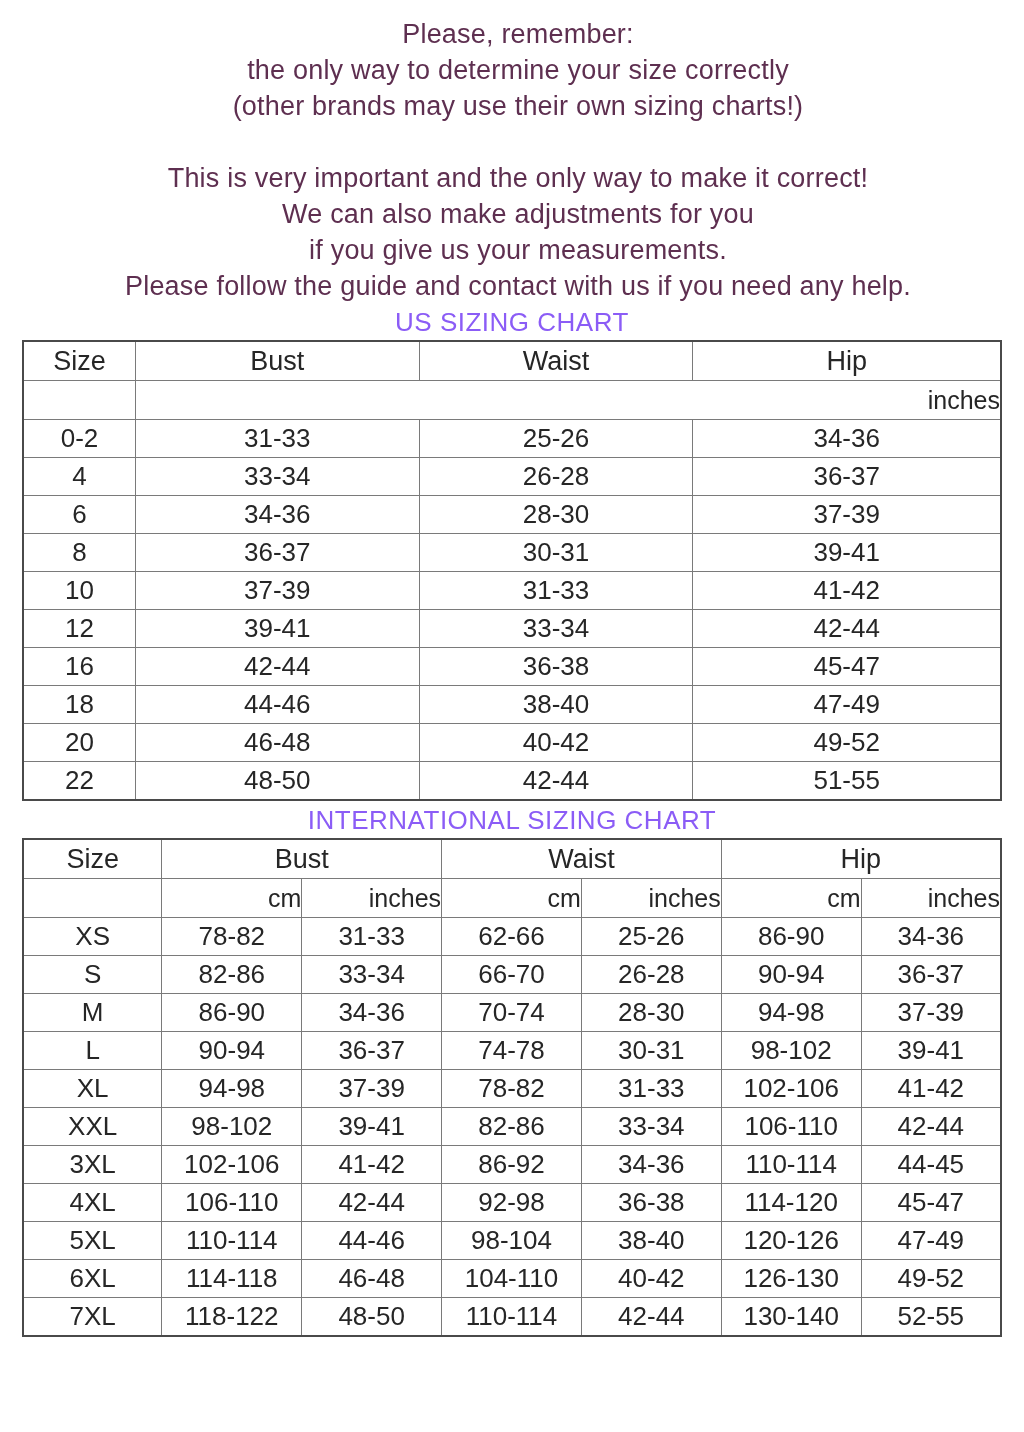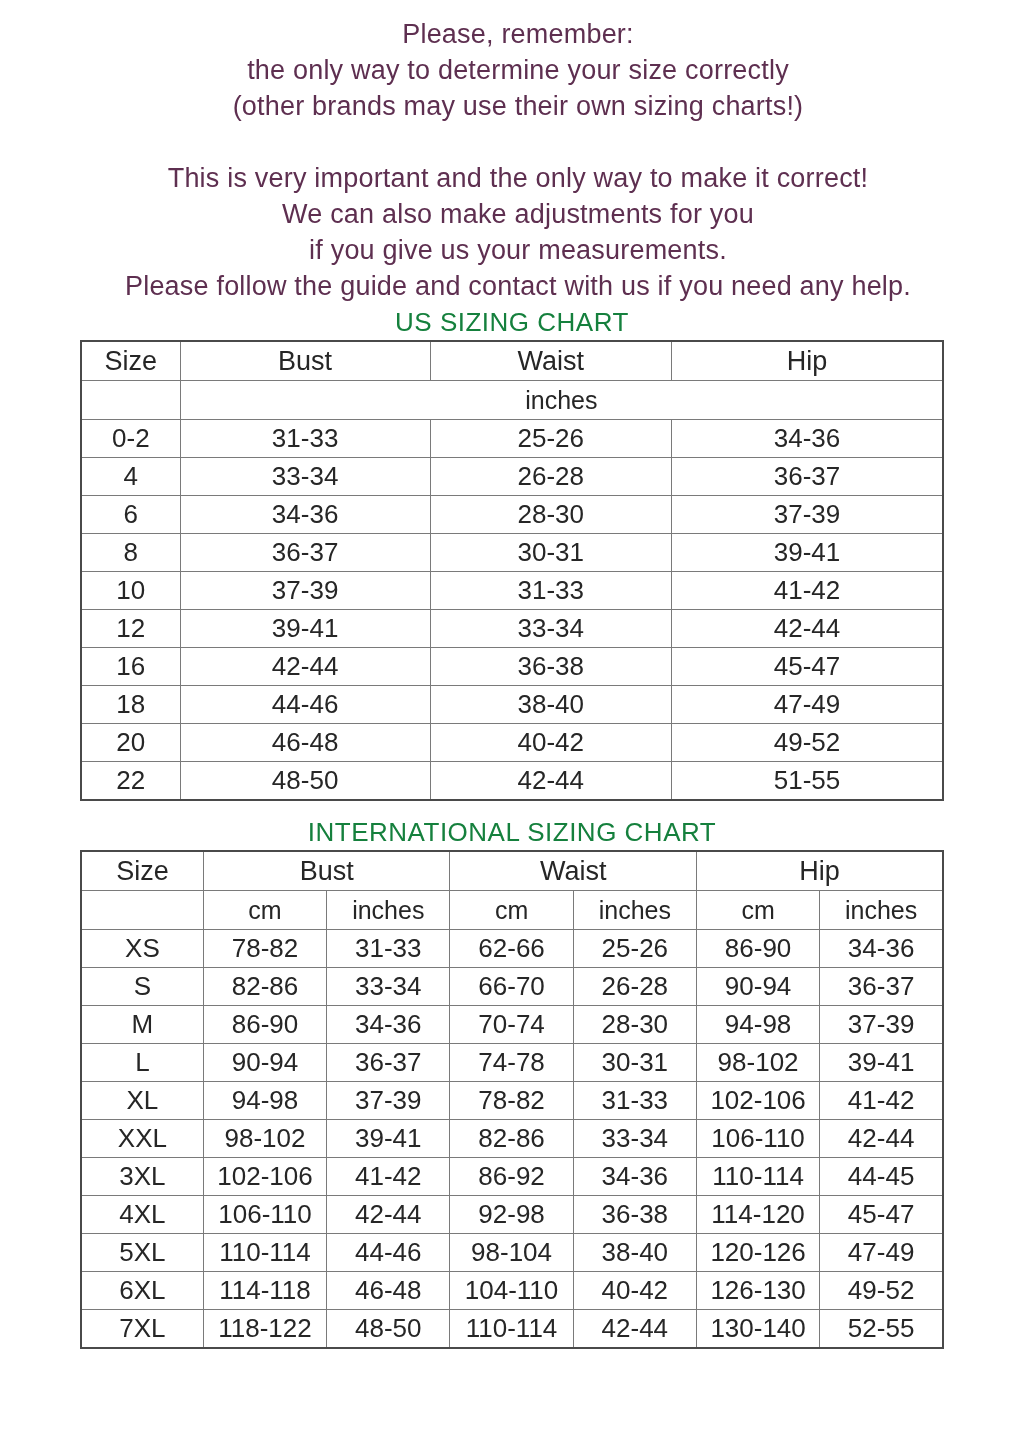--- a/index.html
+++ b/index.html
@@ -29,52 +29,53 @@
     line-height: 36px;
     letter-spacing: 0.2px;
   }
   .intro-para { margin: 0; }
   .intro-para.second { margin-top: 36px; }
   .intro-line { white-space: nowrap; padding-left: 12px; }
 
   
   .chart-title {
     text-align: center;
-    color: #15803d;
+    color: #8b5cf6;
     font-size: 26px;
     font-weight: 300;
     line-height: 30px;
     letter-spacing: 0.5px;
     margin-top: 3px;
   }
   .chart-title.intl { }
 
   
   table.sizing-table {
-    width: 864px;
-    margin: 3px auto 16px auto;
+    width: 980px;
+    margin: 3px auto 4px auto;
     border-collapse: collapse;
     table-layout: fixed;
     border: 2px solid #4a4a4a;
     color: #262626;
   }
   table.sizing-table th,
   table.sizing-table td {
     border: 1px solid #7a7a7a;
     text-align: center;
     vertical-align: middle;
     padding: 0;
     font-weight: 300;
   }
   table.sizing-table th {
     height: 38px;
     font-size: 27px;
   }
   table.sizing-table th.units {
     font-size: 25px;
+    text-align: right;
   }
   table.sizing-table td {
     height: 37px;
     font-size: 26px;
   }
   
   .us-c0 { width: 11.5%; }
   .us-c1 { width: 29%; }
   .us-c2 { width: 28%; }
   .us-c3 { width: 31.5%; }

